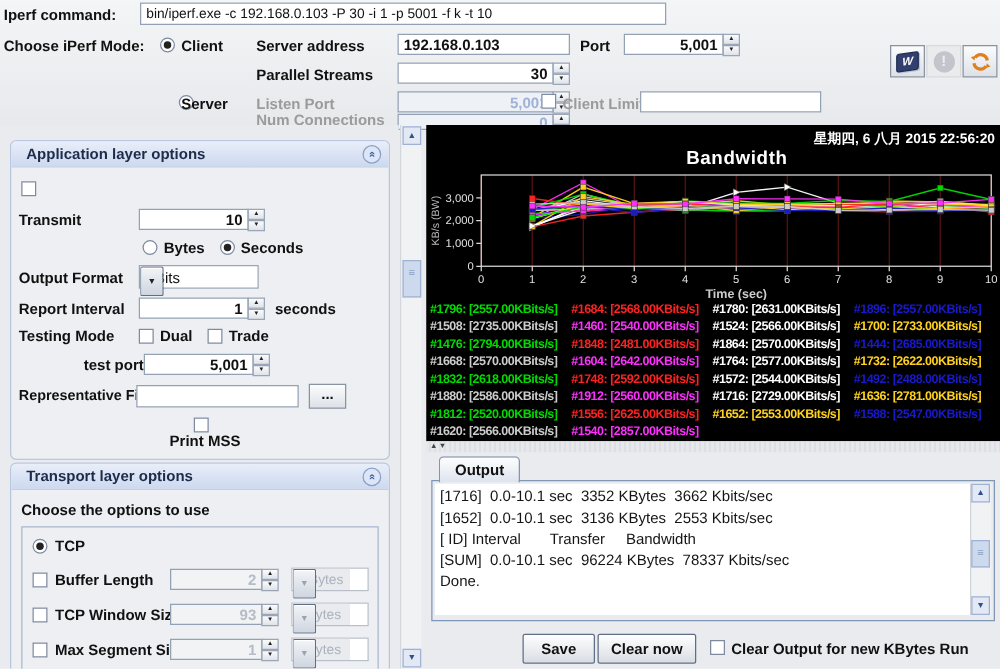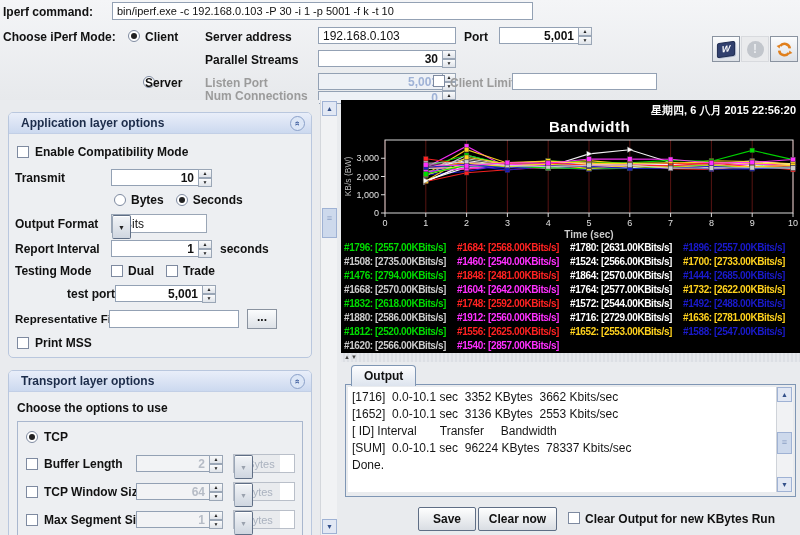--- a/index.html
+++ b/index.html
@@ -74,21 +74,21 @@
 <div id="app">
 
   <div id="top">
     <div class="abs lbl" style="left:3px;top:5px;">Iperf command:</div>
     <div class="abs field" style="left:112px;top:2px;width:421px;height:18px;font-size:11px;">bin/iperf.exe -c 192.168.0.103 -P 30 -i 1 -p 5001 -f k -t 10</div>
 
     <div class="abs lbl" style="left:3px;top:30px;">Choose iPerf Mode:</div>
     <span class="abs radio sel" style="left:128px;top:30px;"></span>
     <div class="abs lbl" style="left:145px;top:30px;">Client</div>
     <div class="abs lbl" style="left:205px;top:30px;">Server address</div>
-    <div class="abs field" style="left:318px;top:27px;width:138px;height:17px;">192.168.0.103</div>
+    <div class="abs field" style="left:318px;top:27px;width:138px;height:17px;font-weight:bold;">192.168.0.103</div>
     <div class="abs lbl" style="left:464px;top:30px;">Port</div>
     <div class="abs spin" style="left:499px;top:27px;">
       <div class="field num" style="width:80px;">5,001</div>
       <span class="spinbtns">
           <span>▲</span>
           <span>▼</span>
         </span>
     </div>
 
     <div class="abs lbl" style="left:205px;top:53px;">Parallel Streams</div>
@@ -144,21 +144,20 @@
     <div class="panel" style="top:12px;">
       <div class="panel-h">
         <span>Application layer options</span>
         <span class="chev">
             <span>»</span>
           </span>
       </div>
       <div class="panel-b">
         <div class="row" style="margin:4px 0 10px 2px;">
           <span class="checkbox"></span>
-          <span class="lbl" style="margin-left:6px;">Enable Compatibility Mode</span>
         </div>
         <div class="row">
           <span class="lc lbl">Transmit</span>
           <span class="spin">
             <span class="field num" style="width:88px;">10</span>
             <span class="spinbtns">
                 <span>▲</span>
                 <span>▼</span>
               </span>
           </span>
@@ -202,21 +201,21 @@
                 <span>▲</span>
                 <span>▼</span>
               </span>
           </span>
         </div>
         <div class="row">
           <span class="lc lbl" style="width:94px;font-size:11.5px;">Representative File</span>
           <span class="field" style="width:130px;height:18px;"></span>
           <span class="dotbtn" style="margin-left:8px;">...</span>
         </div>
-        <div class="row" style="margin:2px 0 1px 2px;">
+        <div class="row" style="margin:2px 0 1px 2px;flex-direction:column;">
           <span class="checkbox"></span>
           <span class="lbl" style="margin-left:6px;">Print MSS</span>
         </div>
       </div>
     </div>
 
     <div class="panel" style="top:270px;height:180px;">
       <div class="panel-h">
         <span>Transport layer options</span>
         <span class="chev">
@@ -243,21 +242,21 @@
                 </span>
                 <span class="combo dis" style="margin-left:10px;width:62px;">
                   <span class="txt" style="min-width:38px;font-size:11px;">MBytes</span>
                   <span class="btn">▼</span>
                 </span>
               </div>
               <div class="row" style="margin-bottom: 9px;">
                 <span class="checkbox"></span>
                 <span class="lbl" style="margin-left:6px;width:92px;flex:none;">TCP Window Size</span>
                 <span class="spin">
-                  <span class="field num dis" style="width:74px;color:#b6bcc6;background:#f2f3f5;">64</span>
+                  <span class="field num dis" style="width:74px;color:#b6bcc6;background:#f2f3f5;">93</span>
                   <span class="spinbtns">
                     <span>▲</span>
                     <span>▼</span>
                   </span>
                 </span>
                 <span class="combo dis" style="margin-left:10px;width:62px;">
                   <span class="txt" style="min-width:38px;font-size:11px;">KBytes</span>
                   <span class="btn">▼</span>
                 </span>
               </div>

